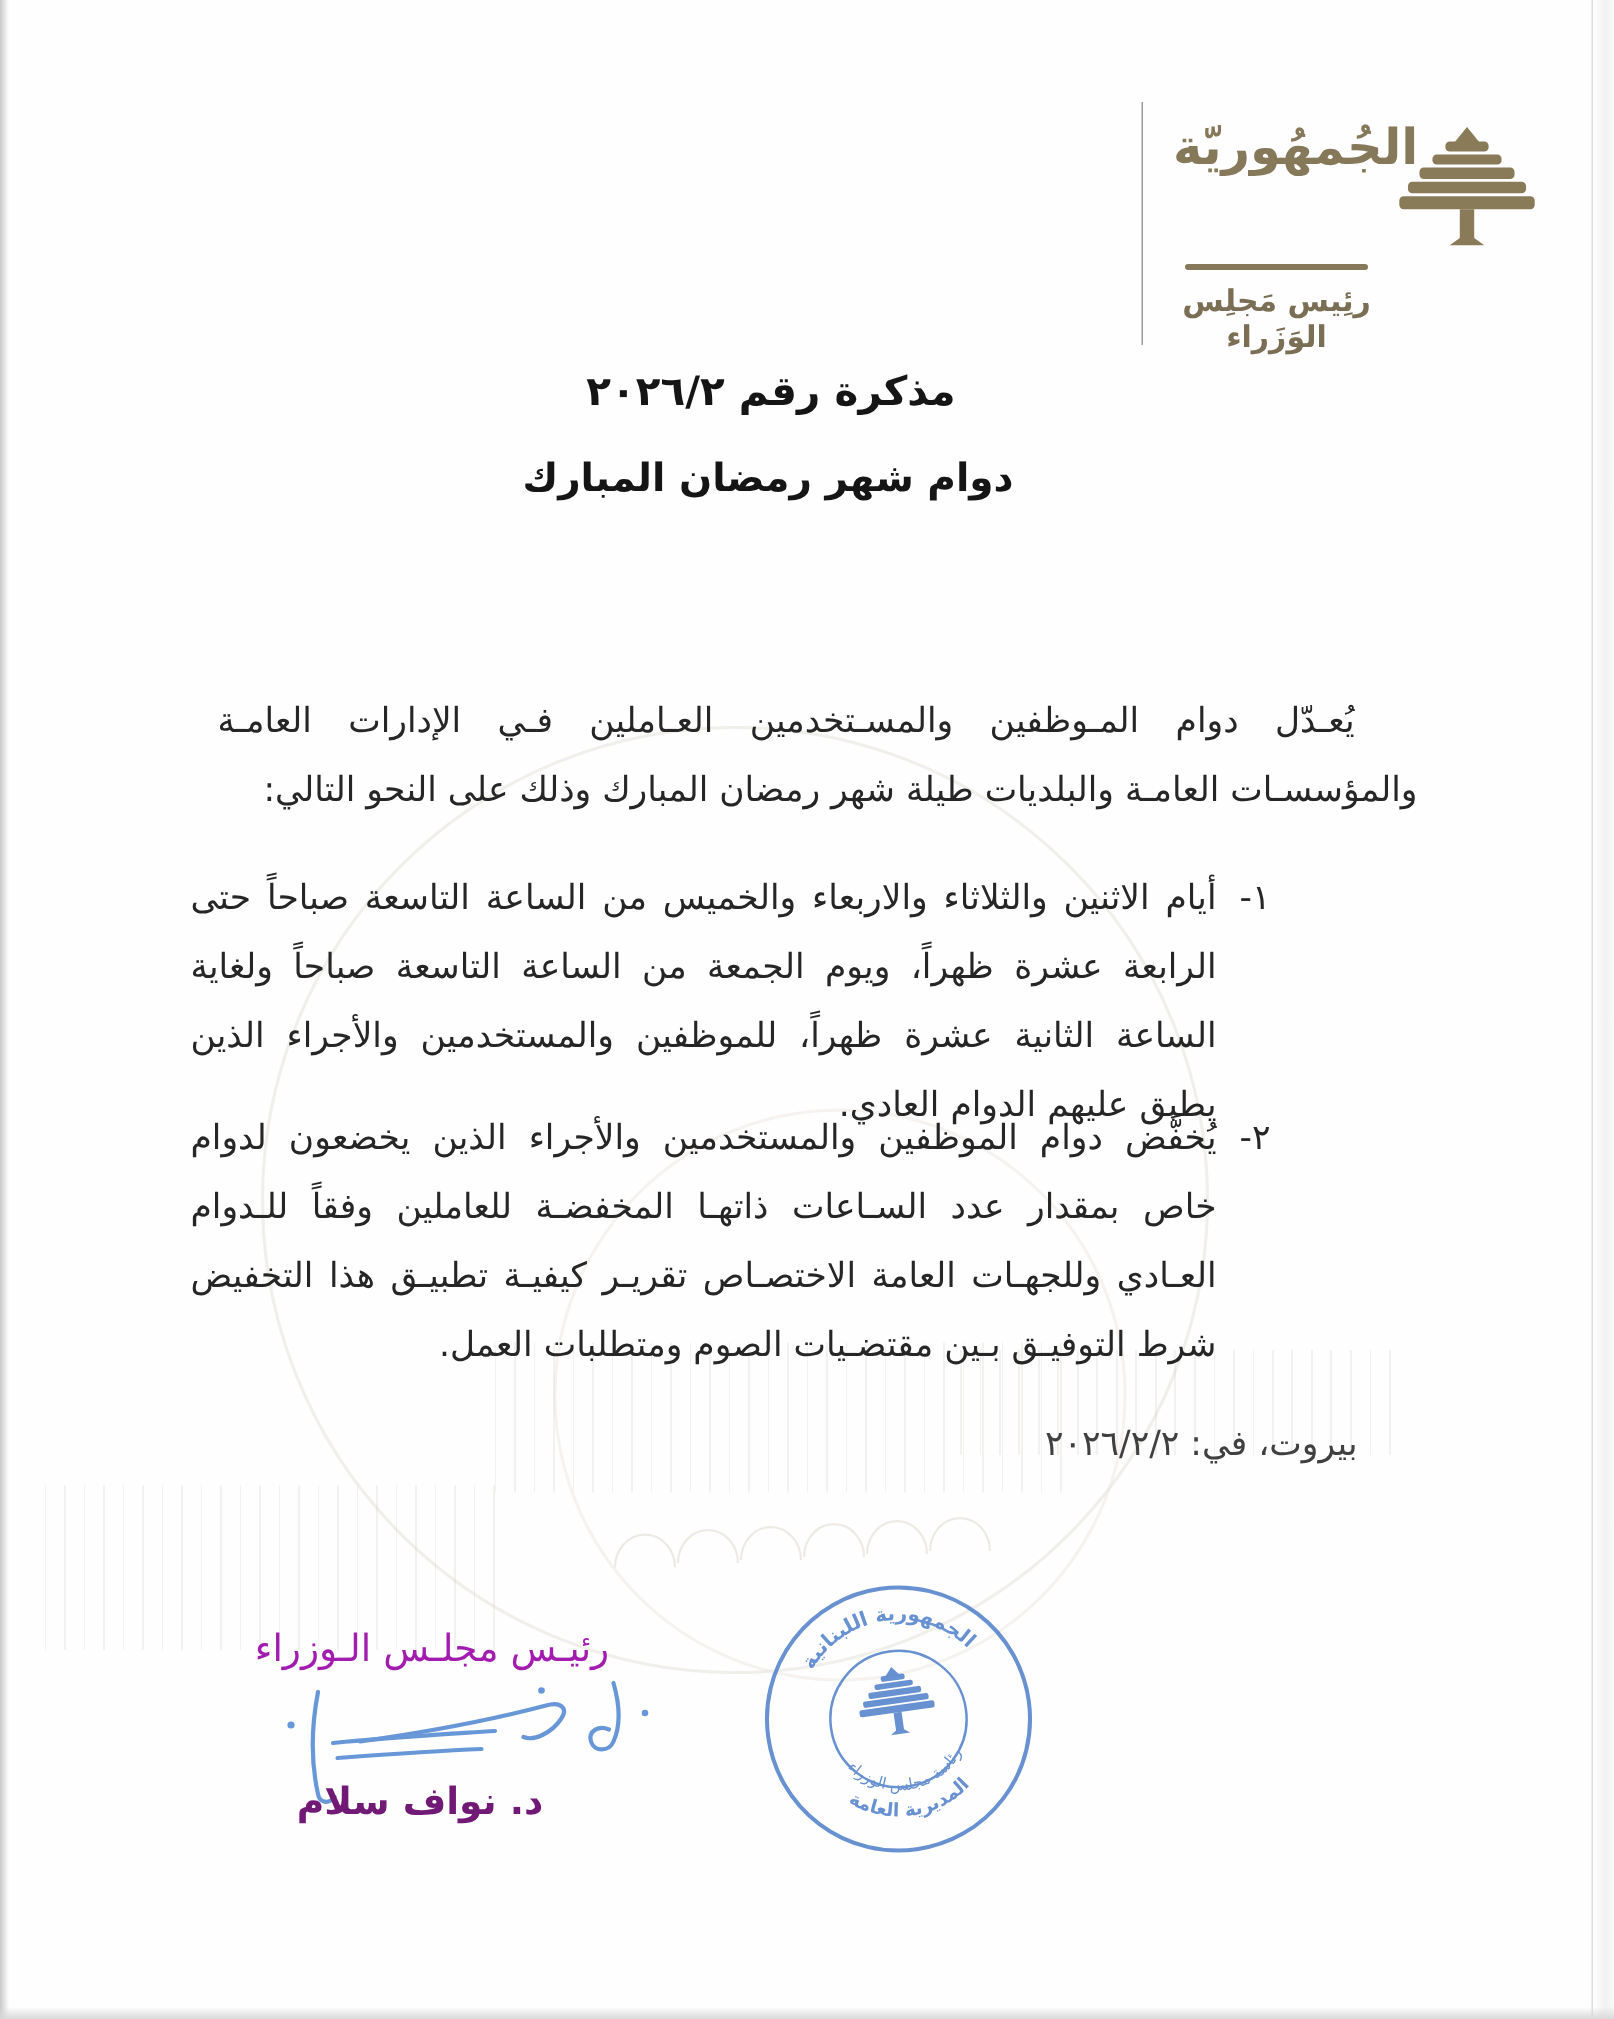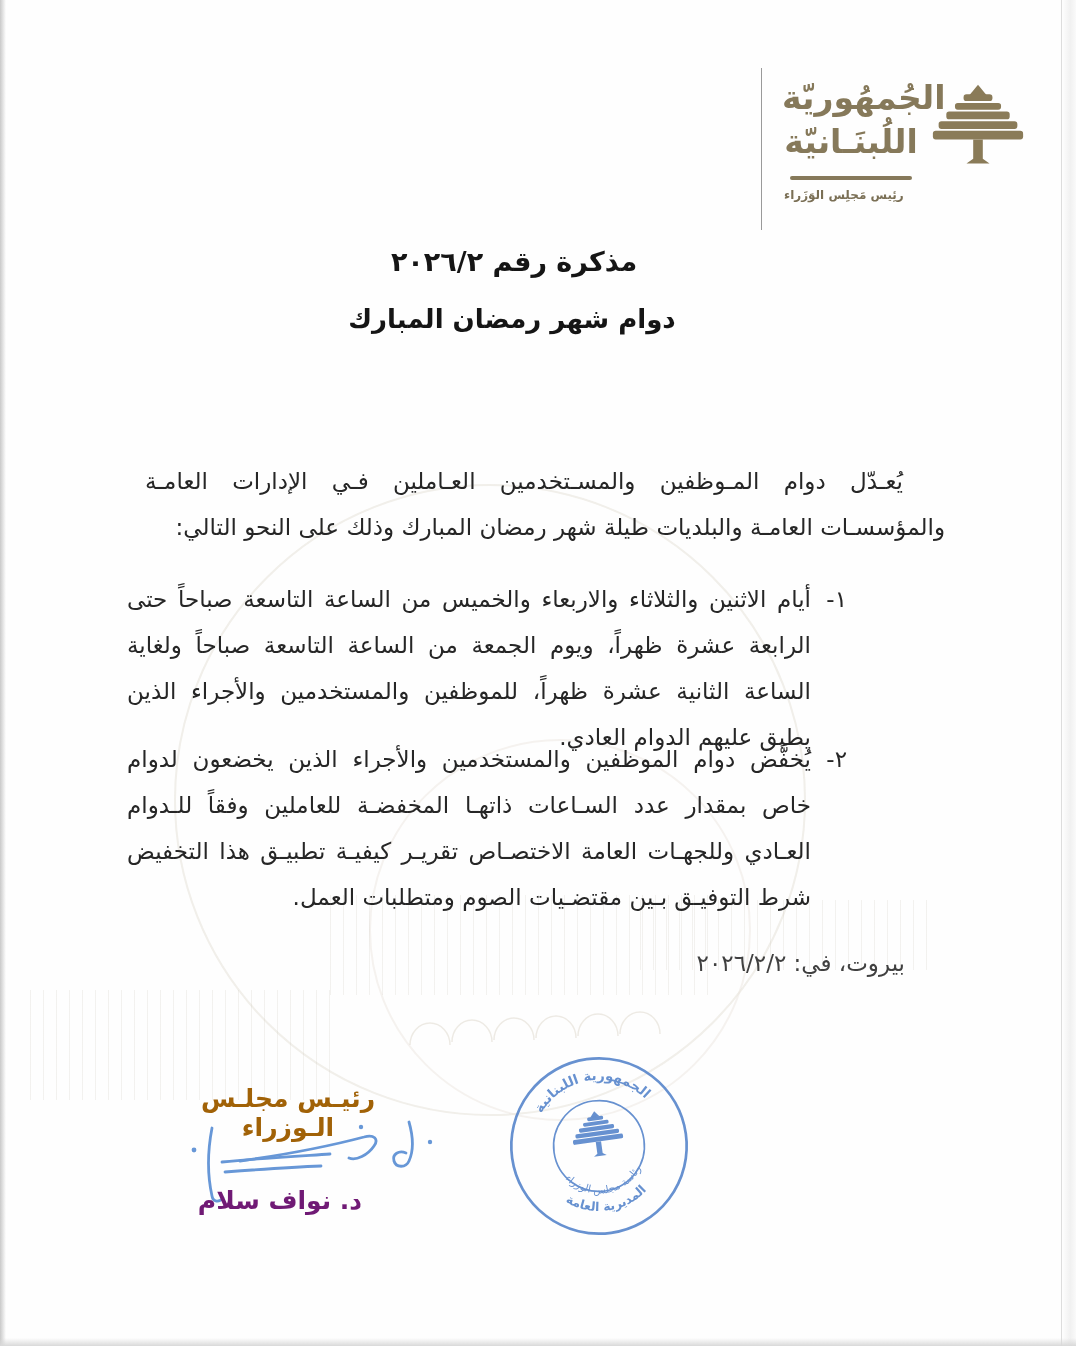--- a/index.html
+++ b/index.html
@@ -25,42 +25,42 @@
     background:repeating-linear-gradient(90deg,rgba(190,184,170,0.18) 0 1px,rgba(0,0,0,0) 1px 13px);
   }
   
   .letterhead{position:absolute;left:761px;top:68px;width:280px;height:162px;
     border-left:1.5px solid #9a9a9a;}
   .calligraphy{position:absolute;left:20px;top:8px;width:138px;text-align:center;
     color:#86795a;font-weight:bold;line-height:44px;font-size:33px;}
   .calligraphy .l2{letter-spacing:2px;}
   .callig-rule{position:absolute;left:28px;top:108px;width:122px;height:4px;
     background:#86795a;border-radius:3px;}
-  .office-title{position:absolute;left:22px;top:120px;width:134px;text-align:left;
-    color:#7a6f55;font-weight:bold;font-size:12px;}
+  .office-title{position:absolute;left:22px;top:120px;width:134px;text-align:center;
+    color:#7a6f55;font-weight:bold;font-size:20px;}
   .cedar-header{position:absolute;left:168px;top:12px;width:96px;height:92px;}
   
   .memo-title{position:absolute;left:0;top:246px;width:100%;text-align:center;
     transform:translateX(-24px);font-size:27px;font-weight:bold;color:#151515;}
   .memo-subject{position:absolute;left:0;top:304px;width:100%;text-align:center;
     transform:translateX(-26px);font-size:26px;font-weight:bold;color:#151515;}
   
   .body-text{direction:rtl;text-align:justify;text-justify:inter-word;
     font-size:23px;line-height:46px;color:#262626;}
   .intro{position:absolute;right:131px;top:458px;width:800px;text-indent:42px;}
   .memo-item{position:absolute;right:229px;width:720px;}
   .item-1{top:576px;}
   .item-2{top:736px;}
   .memo-item .marker{position:absolute;right:0;top:0;}
   .memo-item .item-text{display:block;padding-right:36px;}
   .dateline{position:absolute;right:171px;top:950px;direction:rtl;
     font-size:23px;color:#404040;}
   
   .sig-title{position:absolute;left:168px;top:1084px;width:240px;text-align:center;
-    direction:rtl;font-size:25px;font-weight:bold;color:#a16207;}
+    direction:rtl;font-size:25px;font-weight:normal;color:#a21caf;}
   .sig-ink{position:absolute;left:178px;top:1116px;width:300px;height:95px;}
   .sig-name{position:absolute;left:190px;top:1186px;width:180px;text-align:center;
     direction:rtl;font-size:25px;font-weight:bold;color:#701a75;}
   
   .stamp{position:absolute;left:506px;top:1048px;width:186px;height:196px;opacity:.85;}
 </style>
 </head>
 <body>
 
 <div class="page">
@@ -77,21 +77,20 @@
       <path d="M620,1034 a20,22 0 0 1 40,0"></path>
     </g>
   </svg>
   <div class="ghost ghost-streaks" style="left:30px;top:990px;width:300px;height:110px;"></div>
   <div class="ghost ghost-streaks" style="left:330px;top:895px;width:380px;height:100px;"></div>
   <div class="ghost ghost-streaks" style="left:640px;top:900px;width:290px;height:70px;"></div>
 
   <div class="letterhead">
     <div class="calligraphy">
       <div class="l1">الجُمهُوريّة</div>
-      <div class="l2">اللُبنَـانيّة</div>
     </div>
     <div class="callig-rule"></div>
     <div class="office-title">رئِيس مَجلِس الوَزَراء</div>
     <svg class="cedar-header" viewBox="0 0 100 90">
       <g fill="#8a7b58">
         <polygon points="50,2 59,13 41,13"></polygon>
         <rect x="35" y="12" width="30" height="7" rx="3"></rect>
         <rect x="26" y="21" width="48" height="7" rx="3"></rect>
         <rect x="17" y="30" width="66" height="8" rx="3"></rect>
         <rect x="9" y="40" width="82" height="8" rx="3"></rect>

